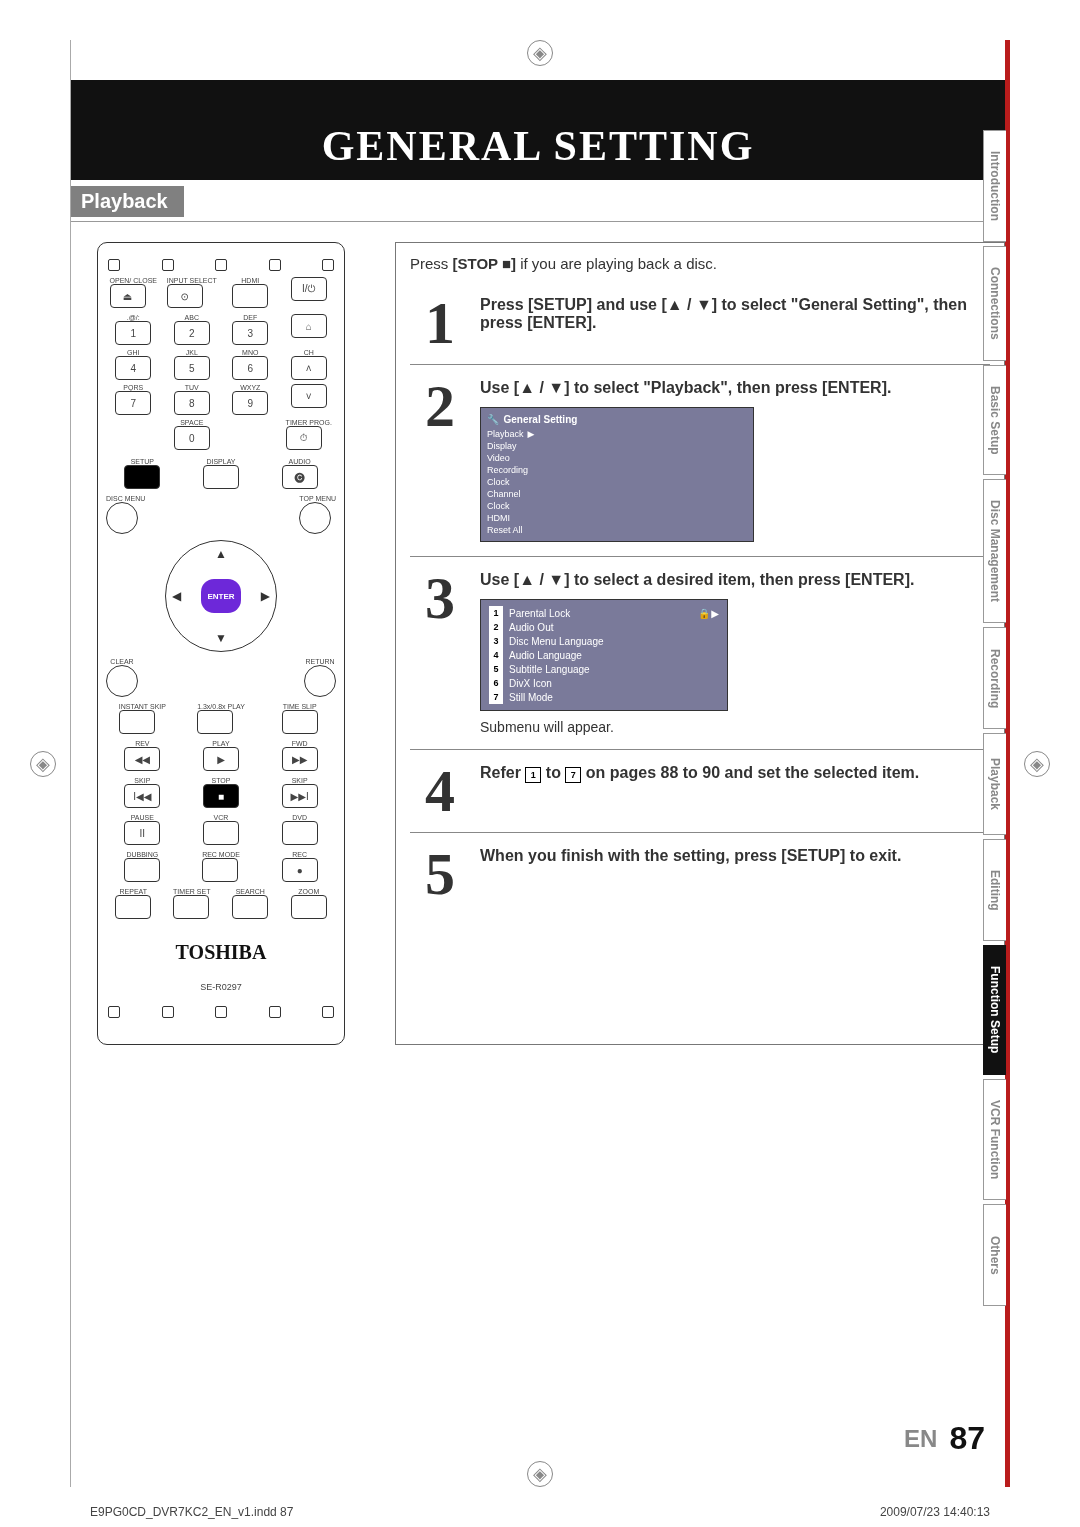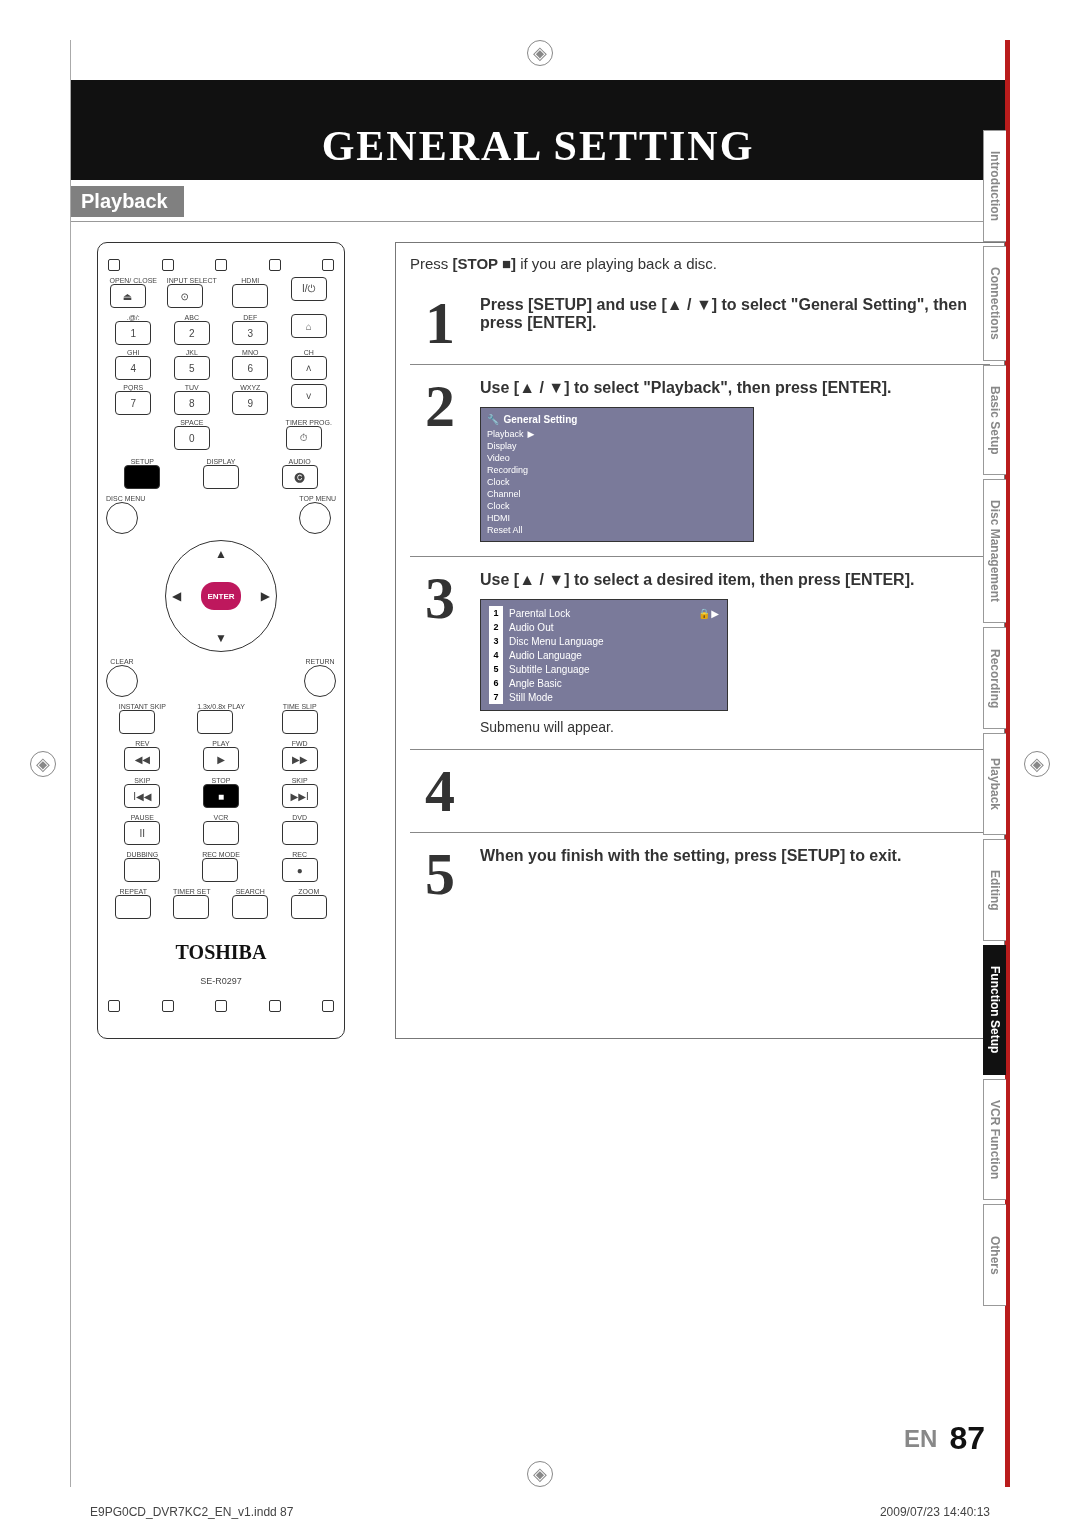--- a/index.html
+++ b/index.html
@@ -87,28 +87,28 @@
   .rbtn.round{width:30px;height:30px;border-radius:50%;}
   .rlabel{font-size:7px;line-height:1;}
   .col3 {display:grid;grid-template-columns:repeat(3,1fr);gap:6px;justify-items:center;}
   .col4 {display:grid;grid-template-columns:repeat(4,1fr);gap:4px;justify-items:center;}
   .blackbtn{background:#000;color:#fff;}
   .dpad {
     position:relative;width:110px;height:110px;margin:6px auto;
     border:1px solid #333;border-radius:50%;
   }
   .dpad .enter{position:absolute;top:50%;left:50%;transform:translate(-50%,-50%);
-    width:40px;height:28px;border-radius:13px;background:#be185d; color:#fff;font-size:8px;font-weight:bold;display:flex;align-items:center;justify-content:center;}
+    width:40px;height:34px;border-radius:13px;background:#6d28d9; color:#fff;font-size:8px;font-weight:bold;display:flex;align-items:center;justify-content:center;}
   .dpad .arrow{position:absolute;font-size:12px;color:#333;}
   .dpad .up{top:6px;left:50%;transform:translateX(-50%);}
   .dpad .dn{bottom:6px;left:50%;transform:translateX(-50%);}
   .dpad .lf{left:6px;top:50%;transform:translateY(-50%);}
   .dpad .rt{right:6px;top:50%;transform:translateY(-50%);}
   .brand{font-family:Georgia,serif;font-weight:bold;font-size:20px;color:#111;margin-top:22px;}
-  .model{font-size:9px;margin-top:12px;}
+  .model{font-size:9px;margin-top:18px;}
 
   .steps-col {
     flex:1;
     border:1px solid #777;
     padding: 8px 14px 20px 14px;
   }
   .intro-line{font-size:15px;padding:4px 0 10px 0;}
   .step{display:flex;gap:10px;border-bottom:1px solid #888;padding:14px 0;}
   .step:last-child{border-bottom:none;}
   .stepnum{font-family:Georgia,serif;font-weight:bold;font-size:60px;line-height:0.9;width:60px;text-align:center;}
@@ -466,33 +466,40 @@
             <div class="sub-row">
                 <span class="numbox">4</span>
                 <span>Audio Language</span>
               </div>
             <div class="sub-row">
                 <span class="numbox">5</span>
                 <span>Subtitle Language</span>
               </div>
             <div class="sub-row">
                 <span class="numbox">6</span>
-                <span>Angle Basic</span>
+                <span>DivX Icon</span>
               </div>
             <div class="sub-row">
                 <span class="numbox">7</span>
                 <span>Still Mode</span>
               </div>
           </div>
           <div class="subcap">Submenu will appear.</div>
         </div>
       </div>
 
       <div class="step">
         <div class="stepnum">4</div>
+        <div class="stepbody"><b>
+          <span>Refer </span>
+          <span class="numbox" style="display:inline-flex;border:1px solid #000;">1</span>
+          <span> to </span>
+          <span class="numbox" style="display:inline-flex;border:1px solid #000;">7</span>
+          <span> on pages 88 to 90 and set the selected item.</span>
+        </b></div>
       </div>
 
       <div class="step" style="border-bottom:none;">
         <div class="stepnum">5</div>
         <div class="stepbody"><b>When you finish with the setting, press [SETUP] to exit.</b></div>
       </div>
     </div>
   </div>
 
   <div class="sidetabs">

